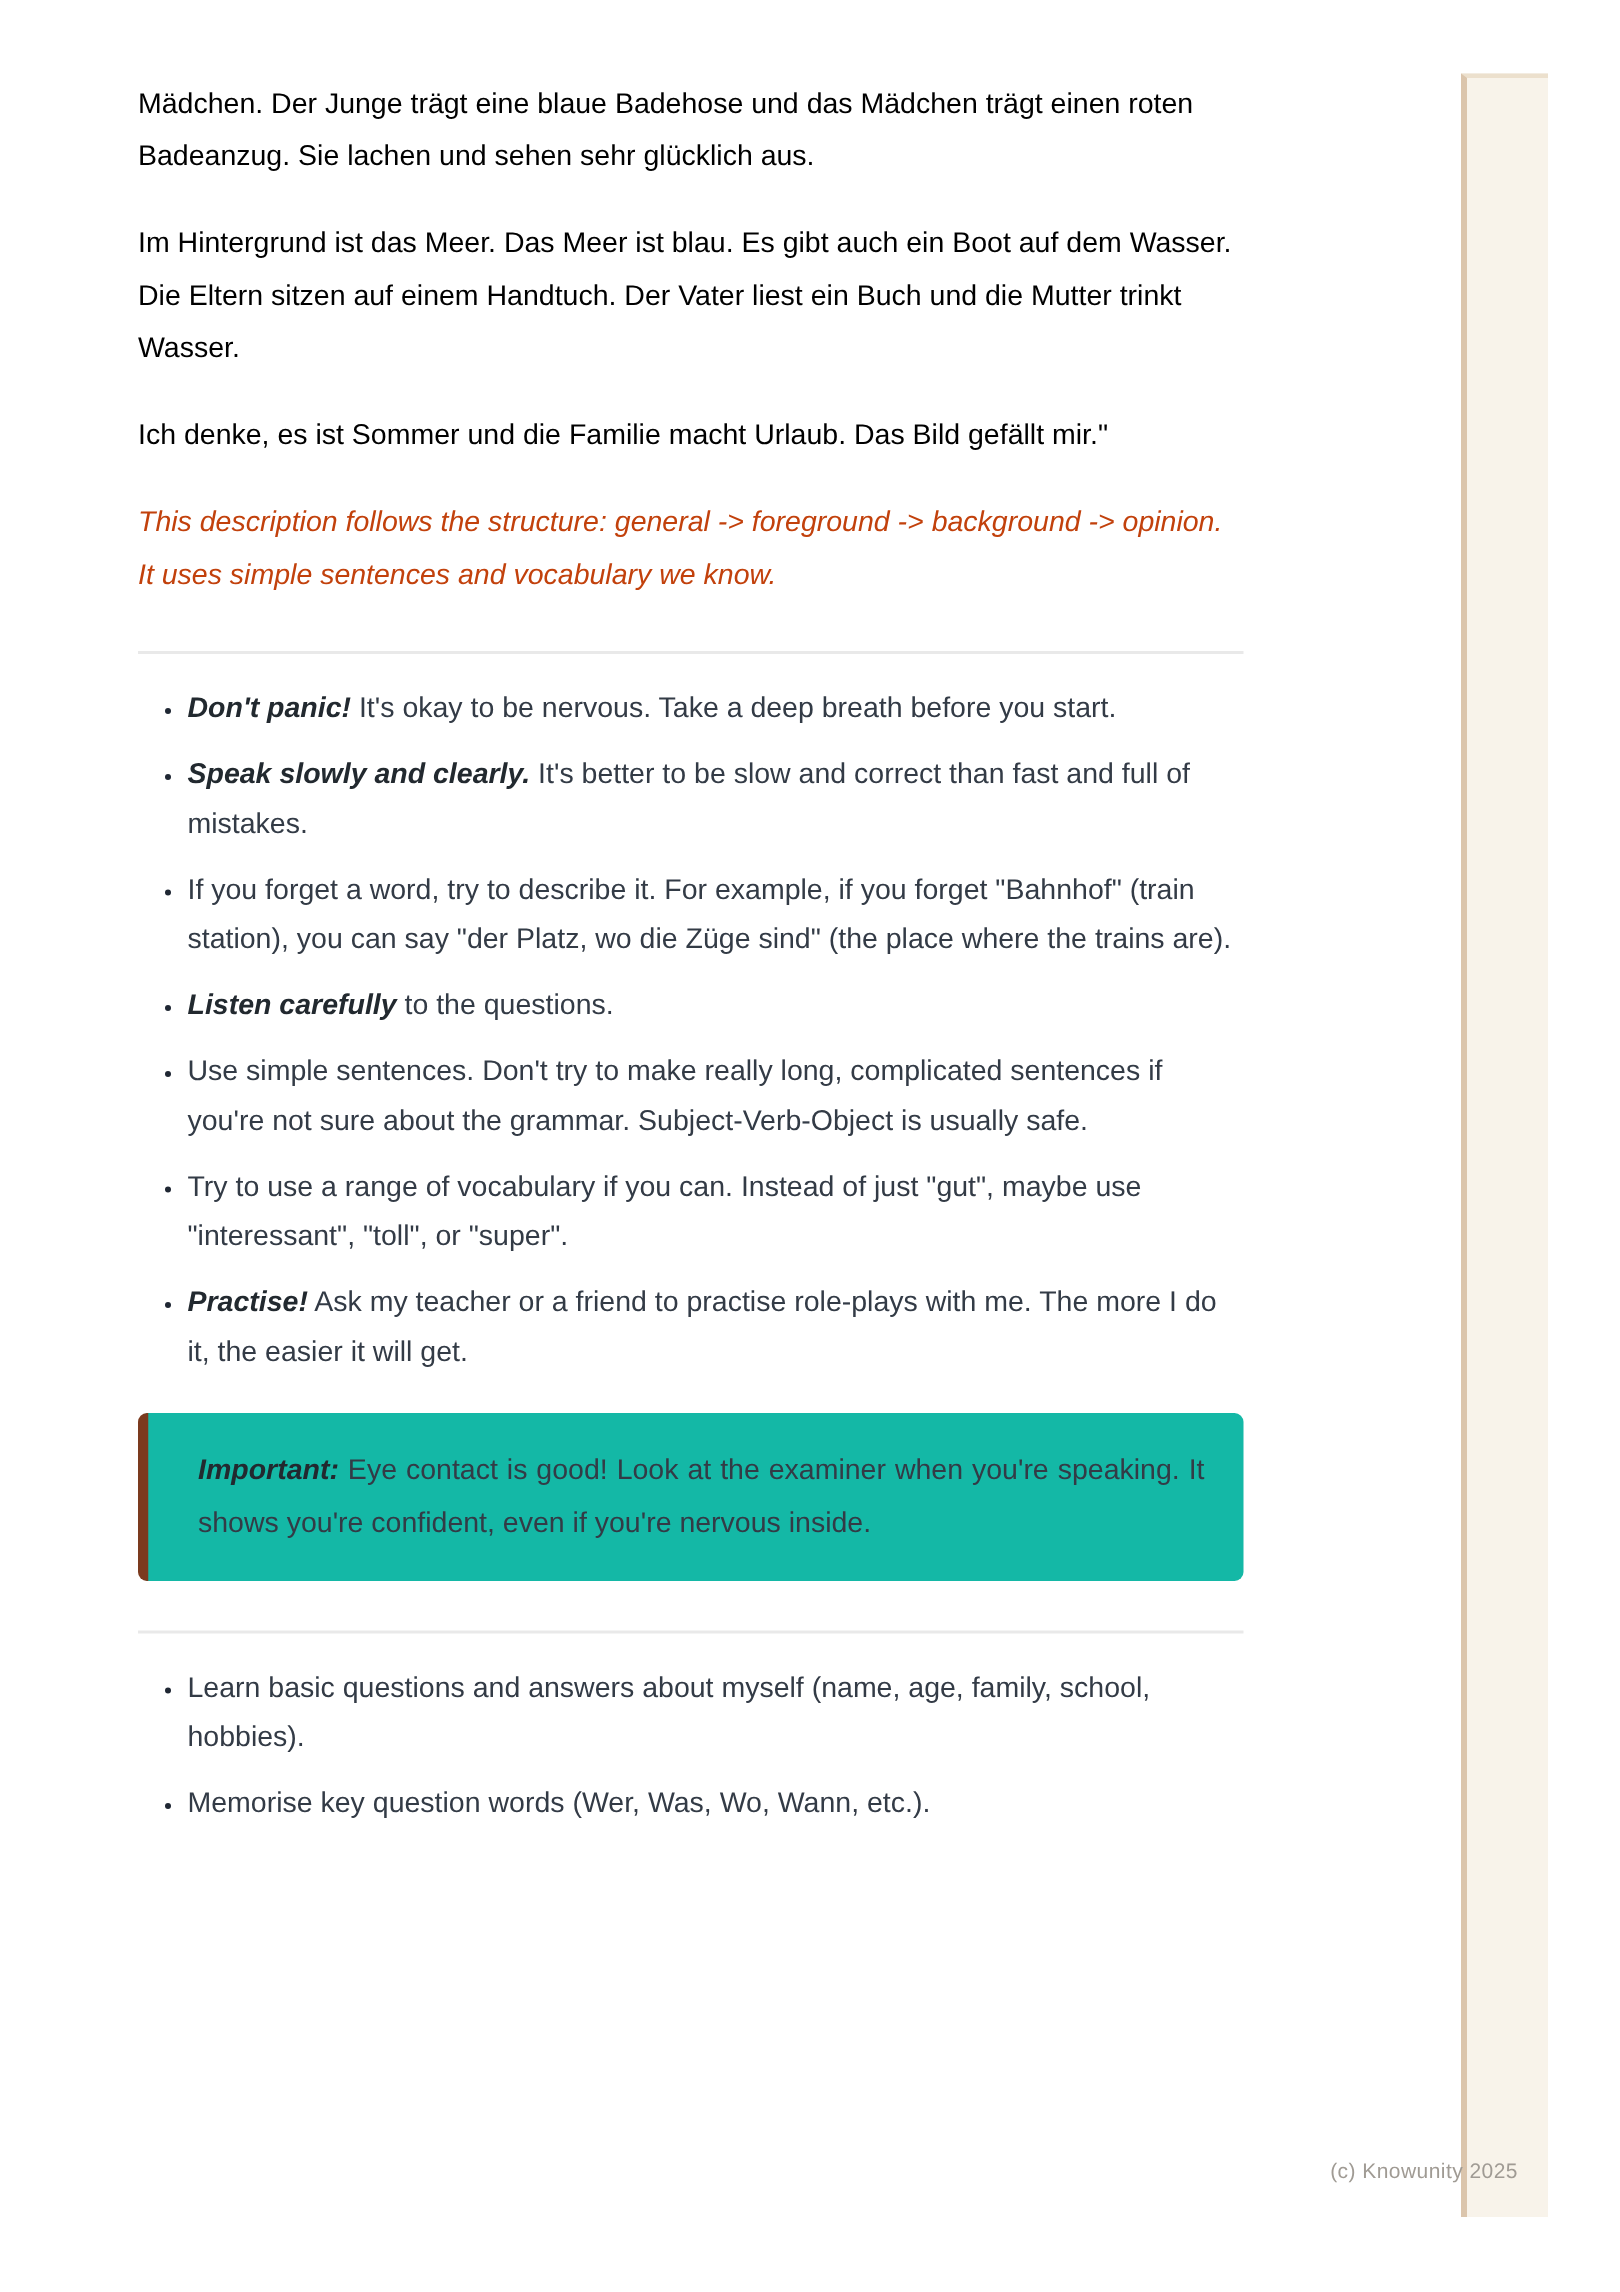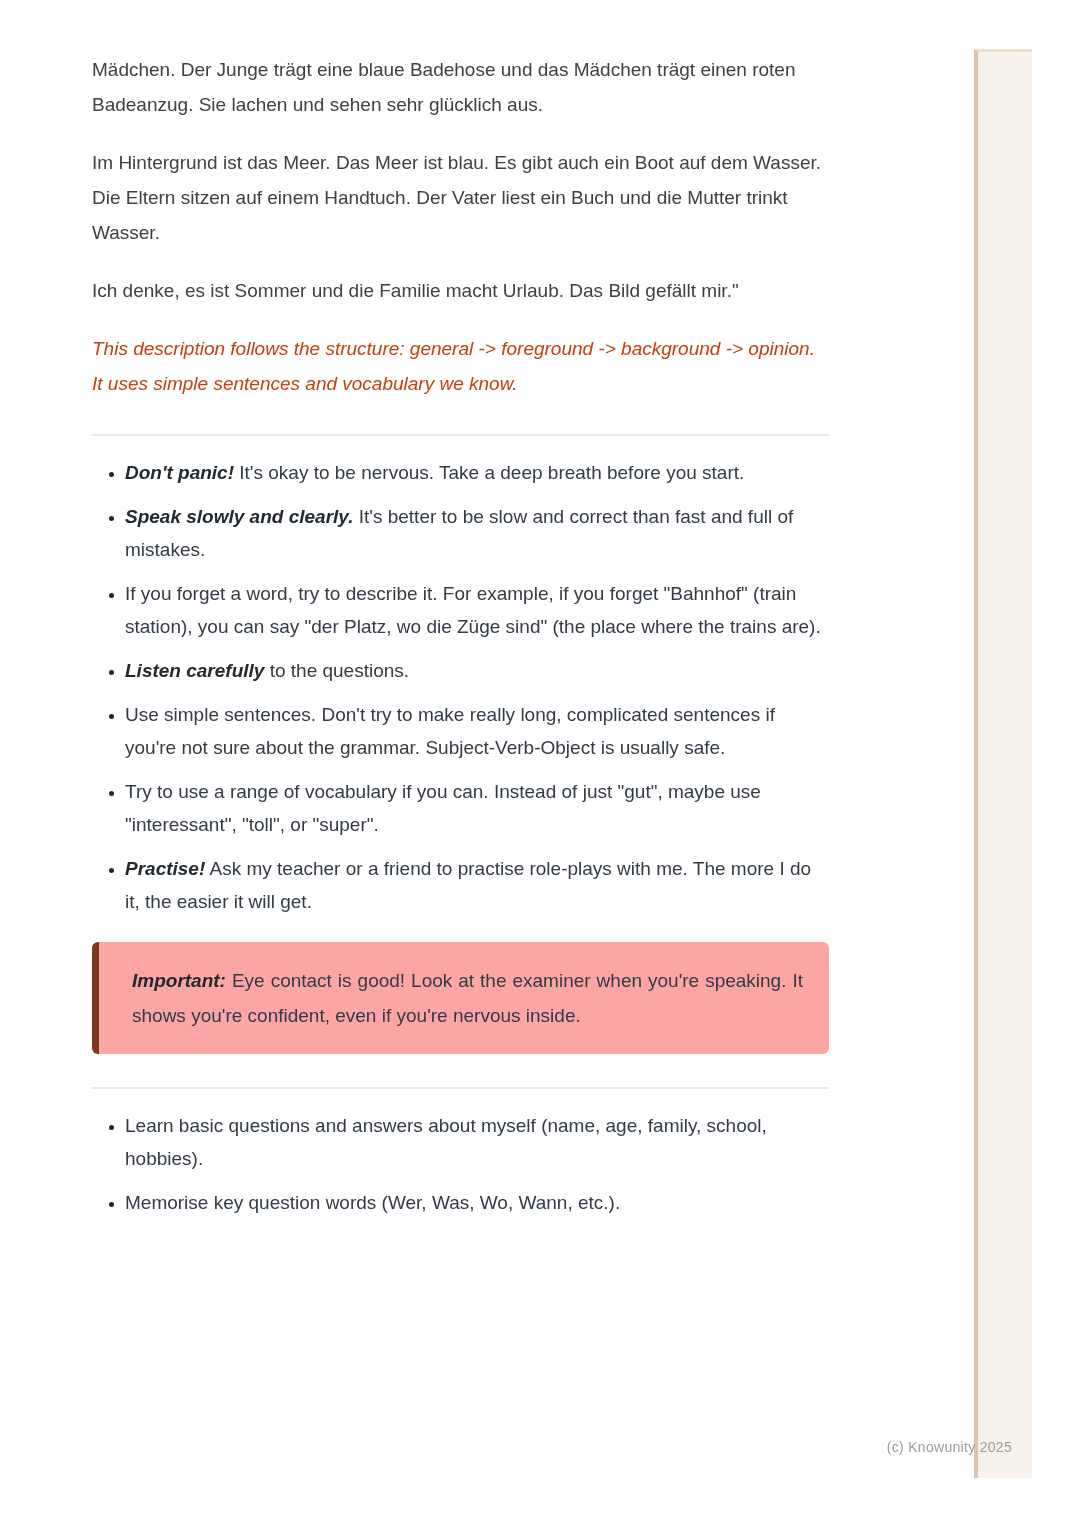--- a/index.html
+++ b/index.html
@@ -29,21 +29,21 @@
     left: 92px; top: 0;
     width: 737px;
     padding-top: 52px;
     z-index: 2;
   }
 
   .para {
     font-size: 19px;
     line-height: 35px;
     margin: 0 0 23px 0;
-    color: #404040;
+    color: #000000;
   }
   .para.italic {
     font-style: italic;
     color: #c2410c;
   }
 
   hr.divider {
     border: none;
     border-top: 2px solid #e9e9e9;
     margin: 33px 0 0 0;
@@ -69,21 +69,21 @@
     margin-bottom: 11px;
     padding-left: 0;
     color: #333b46;
   }
   ul.bullets li::marker { color: #1f2733; font-size: 16px; }
   ul.bullets li:last-child { margin-bottom: 0; }
   .b { font-weight: bold; color: #22292f; font-style: italic; }
 
   .callout {
     margin-top: 24px;
-    background: #fca5a5;
+    background: #14b8a6;
     border-left: 7px solid #7b3a1e;
     border-radius: 6px;
     padding: 21px 26px 21px 33px;
   }
   .callout p {
     margin: 0;
     font-size: 19px;
     line-height: 35px;
     text-align: justify;
     color: #333b46;

